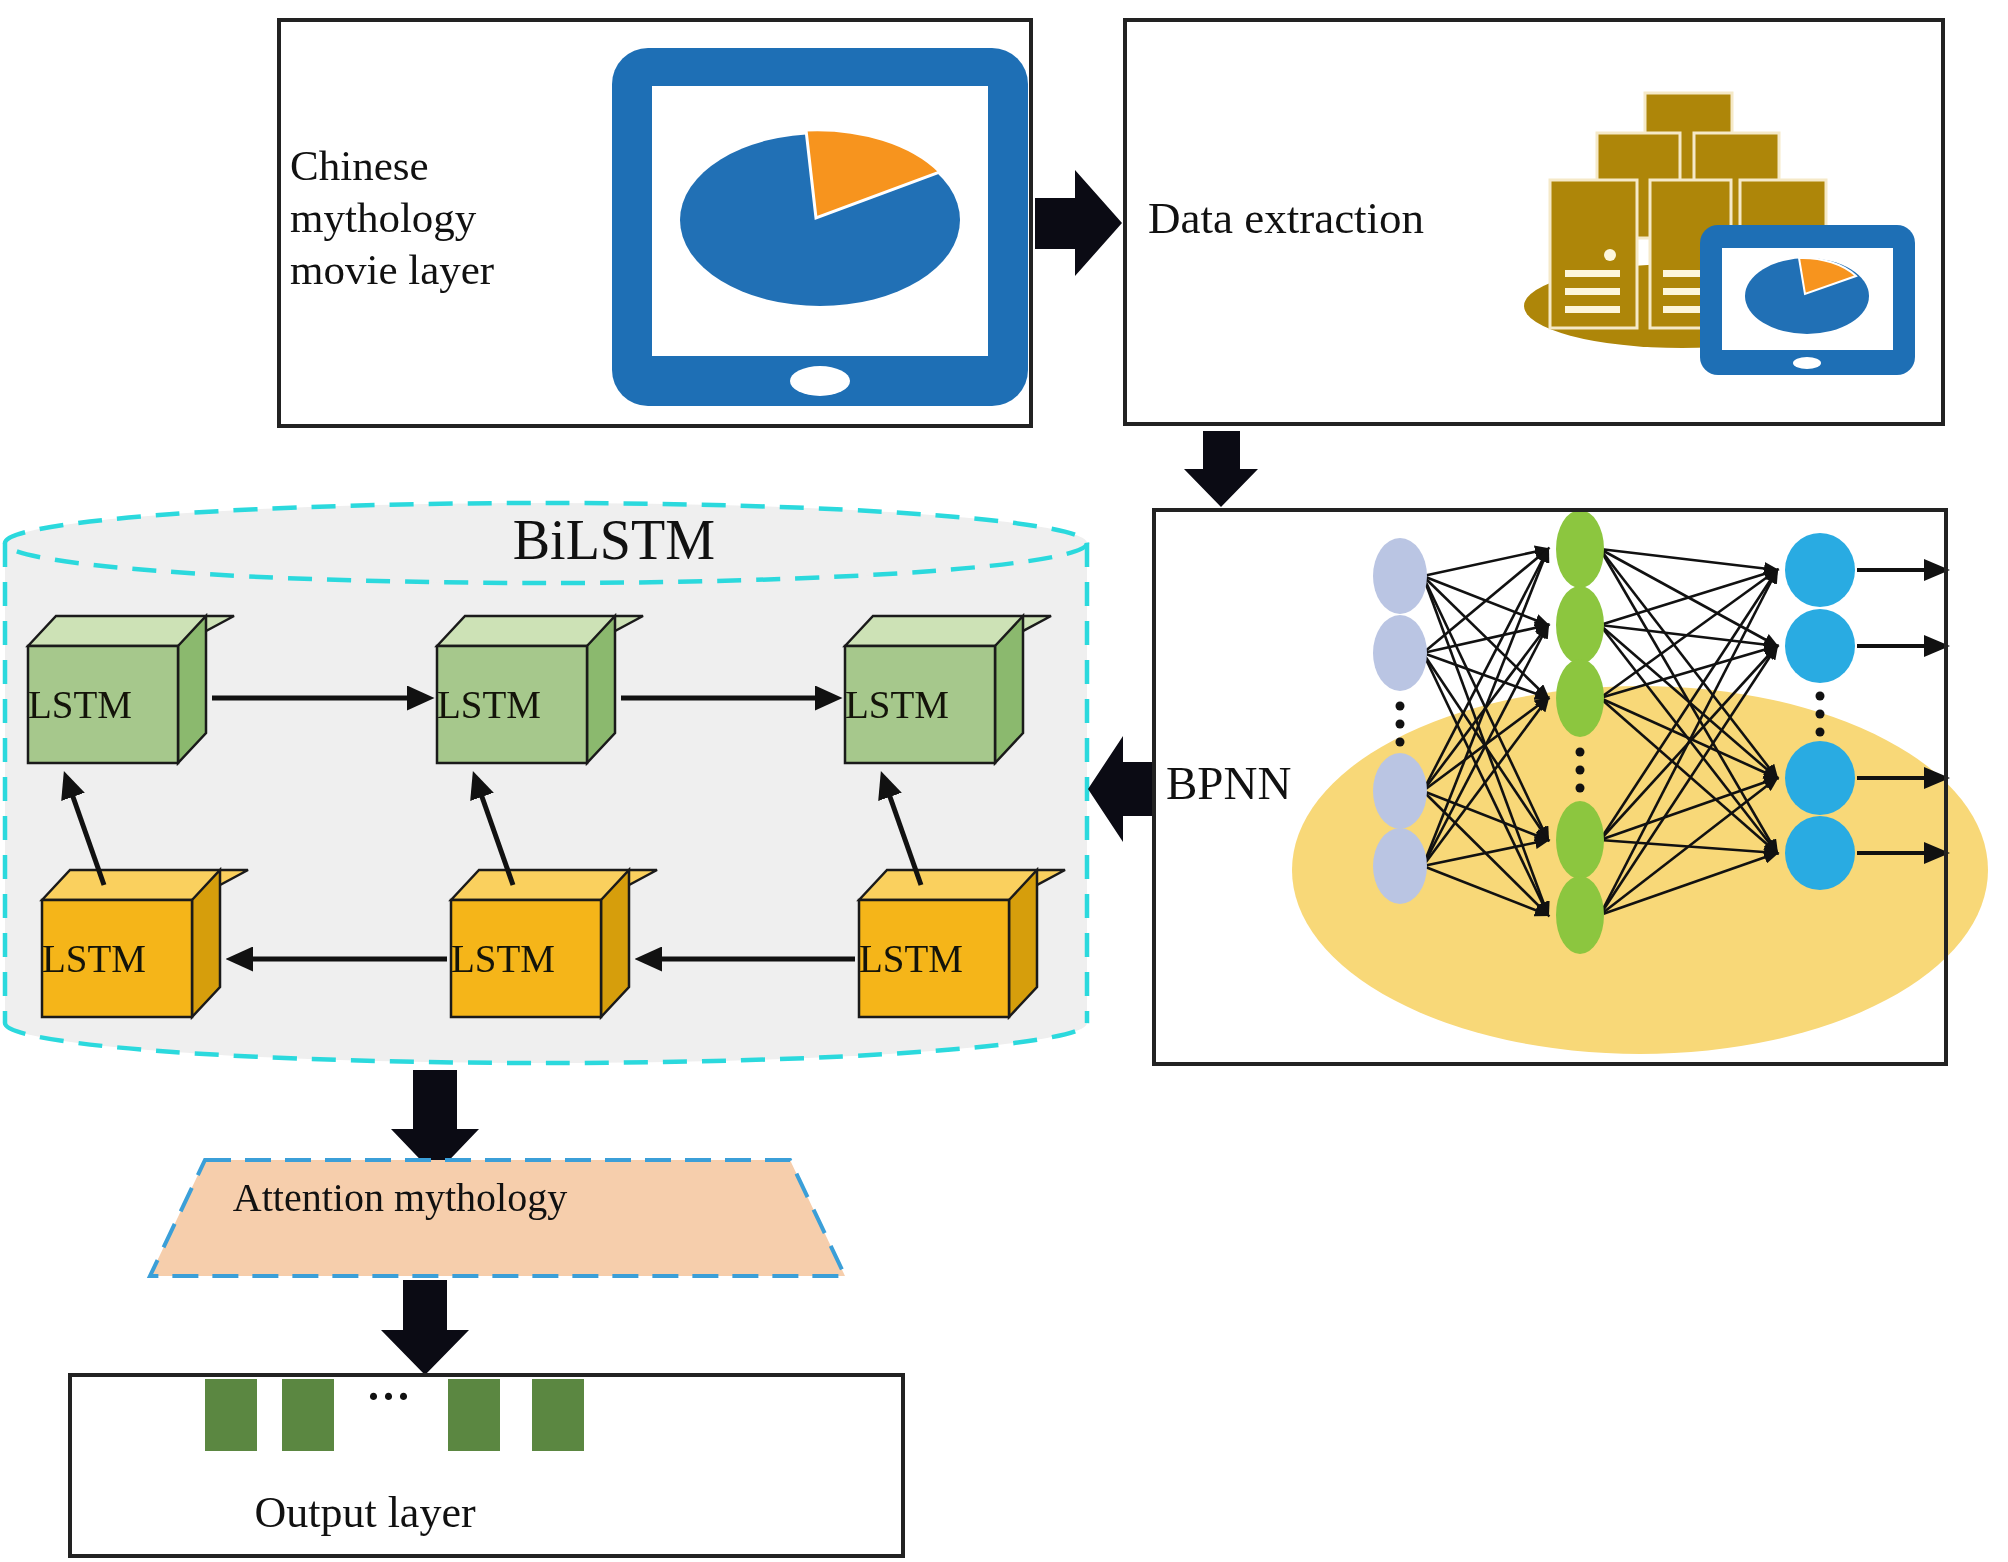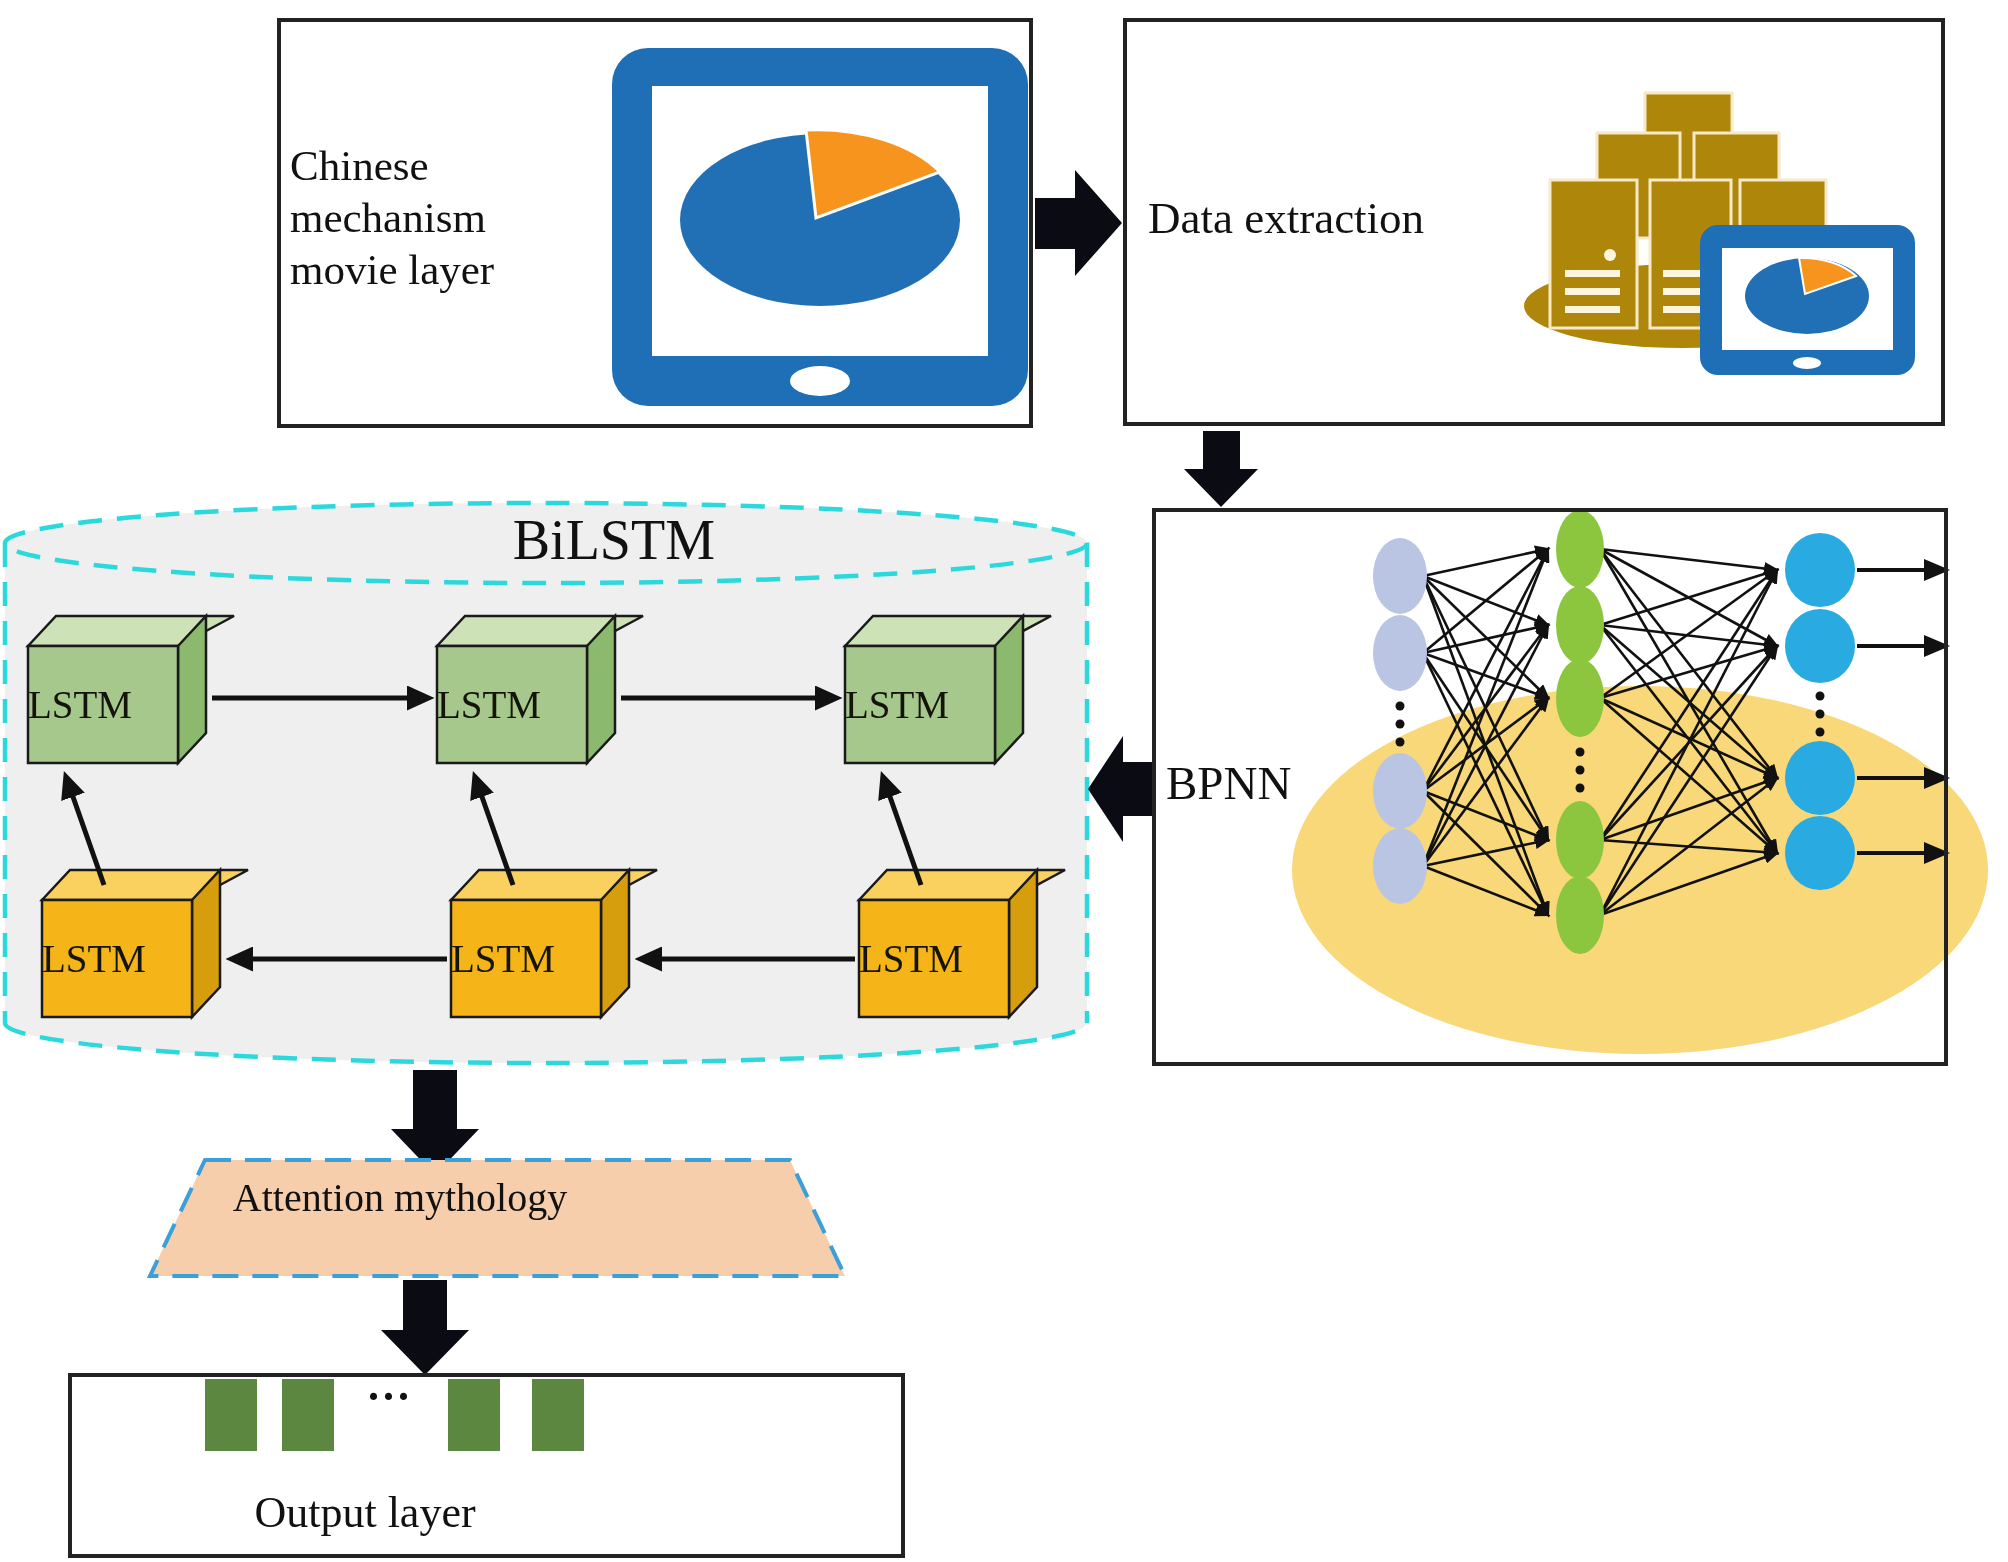--- a/index.html
+++ b/index.html
@@ -207,21 +207,21 @@
   <div class="box" style="left:277px;top:10px;width:756px;height:410px;"></div>
   <div class="box" style="left:1123px;top:10px;width:822px;height:408px;"></div>
   <div class="box" style="left:1152px;top:500px;width:796px;height:558px;"></div>
   <div class="box" style="left:68px;top:1365px;width:837px;height:185px;"></div>
 
   <div class="out-sq" style="left:205px;"></div>
   <div class="out-sq" style="left:282px;"></div>
   <div class="out-sq" style="left:448px;"></div>
   <div class="out-sq" style="left:532px;"></div>
 
-  <div class="lbl" id="lbl-movie"><span>Chinese</span><br><span>mechanism</span><br><span>movie layer</span></div>
+  <div class="lbl" id="lbl-movie"><span>Chinese</span><br><span>mythology</span><br><span>movie layer</span></div>
 
   <div class="lbl" id="lbl-dx">Data extraction</div>
 
   <div class="lbl" id="lbl-bilstm">BiLSTM</div>
 
   <div class="lbl" id="lbl-bpnn">BPNN</div>
 
   <div class="lstm-lbl" style="left:28px;top:638px;">LSTM</div>
   <div class="lstm-lbl" style="left:437px;top:638px;">LSTM</div>
   <div class="lstm-lbl" style="left:845px;top:638px;">LSTM</div>

